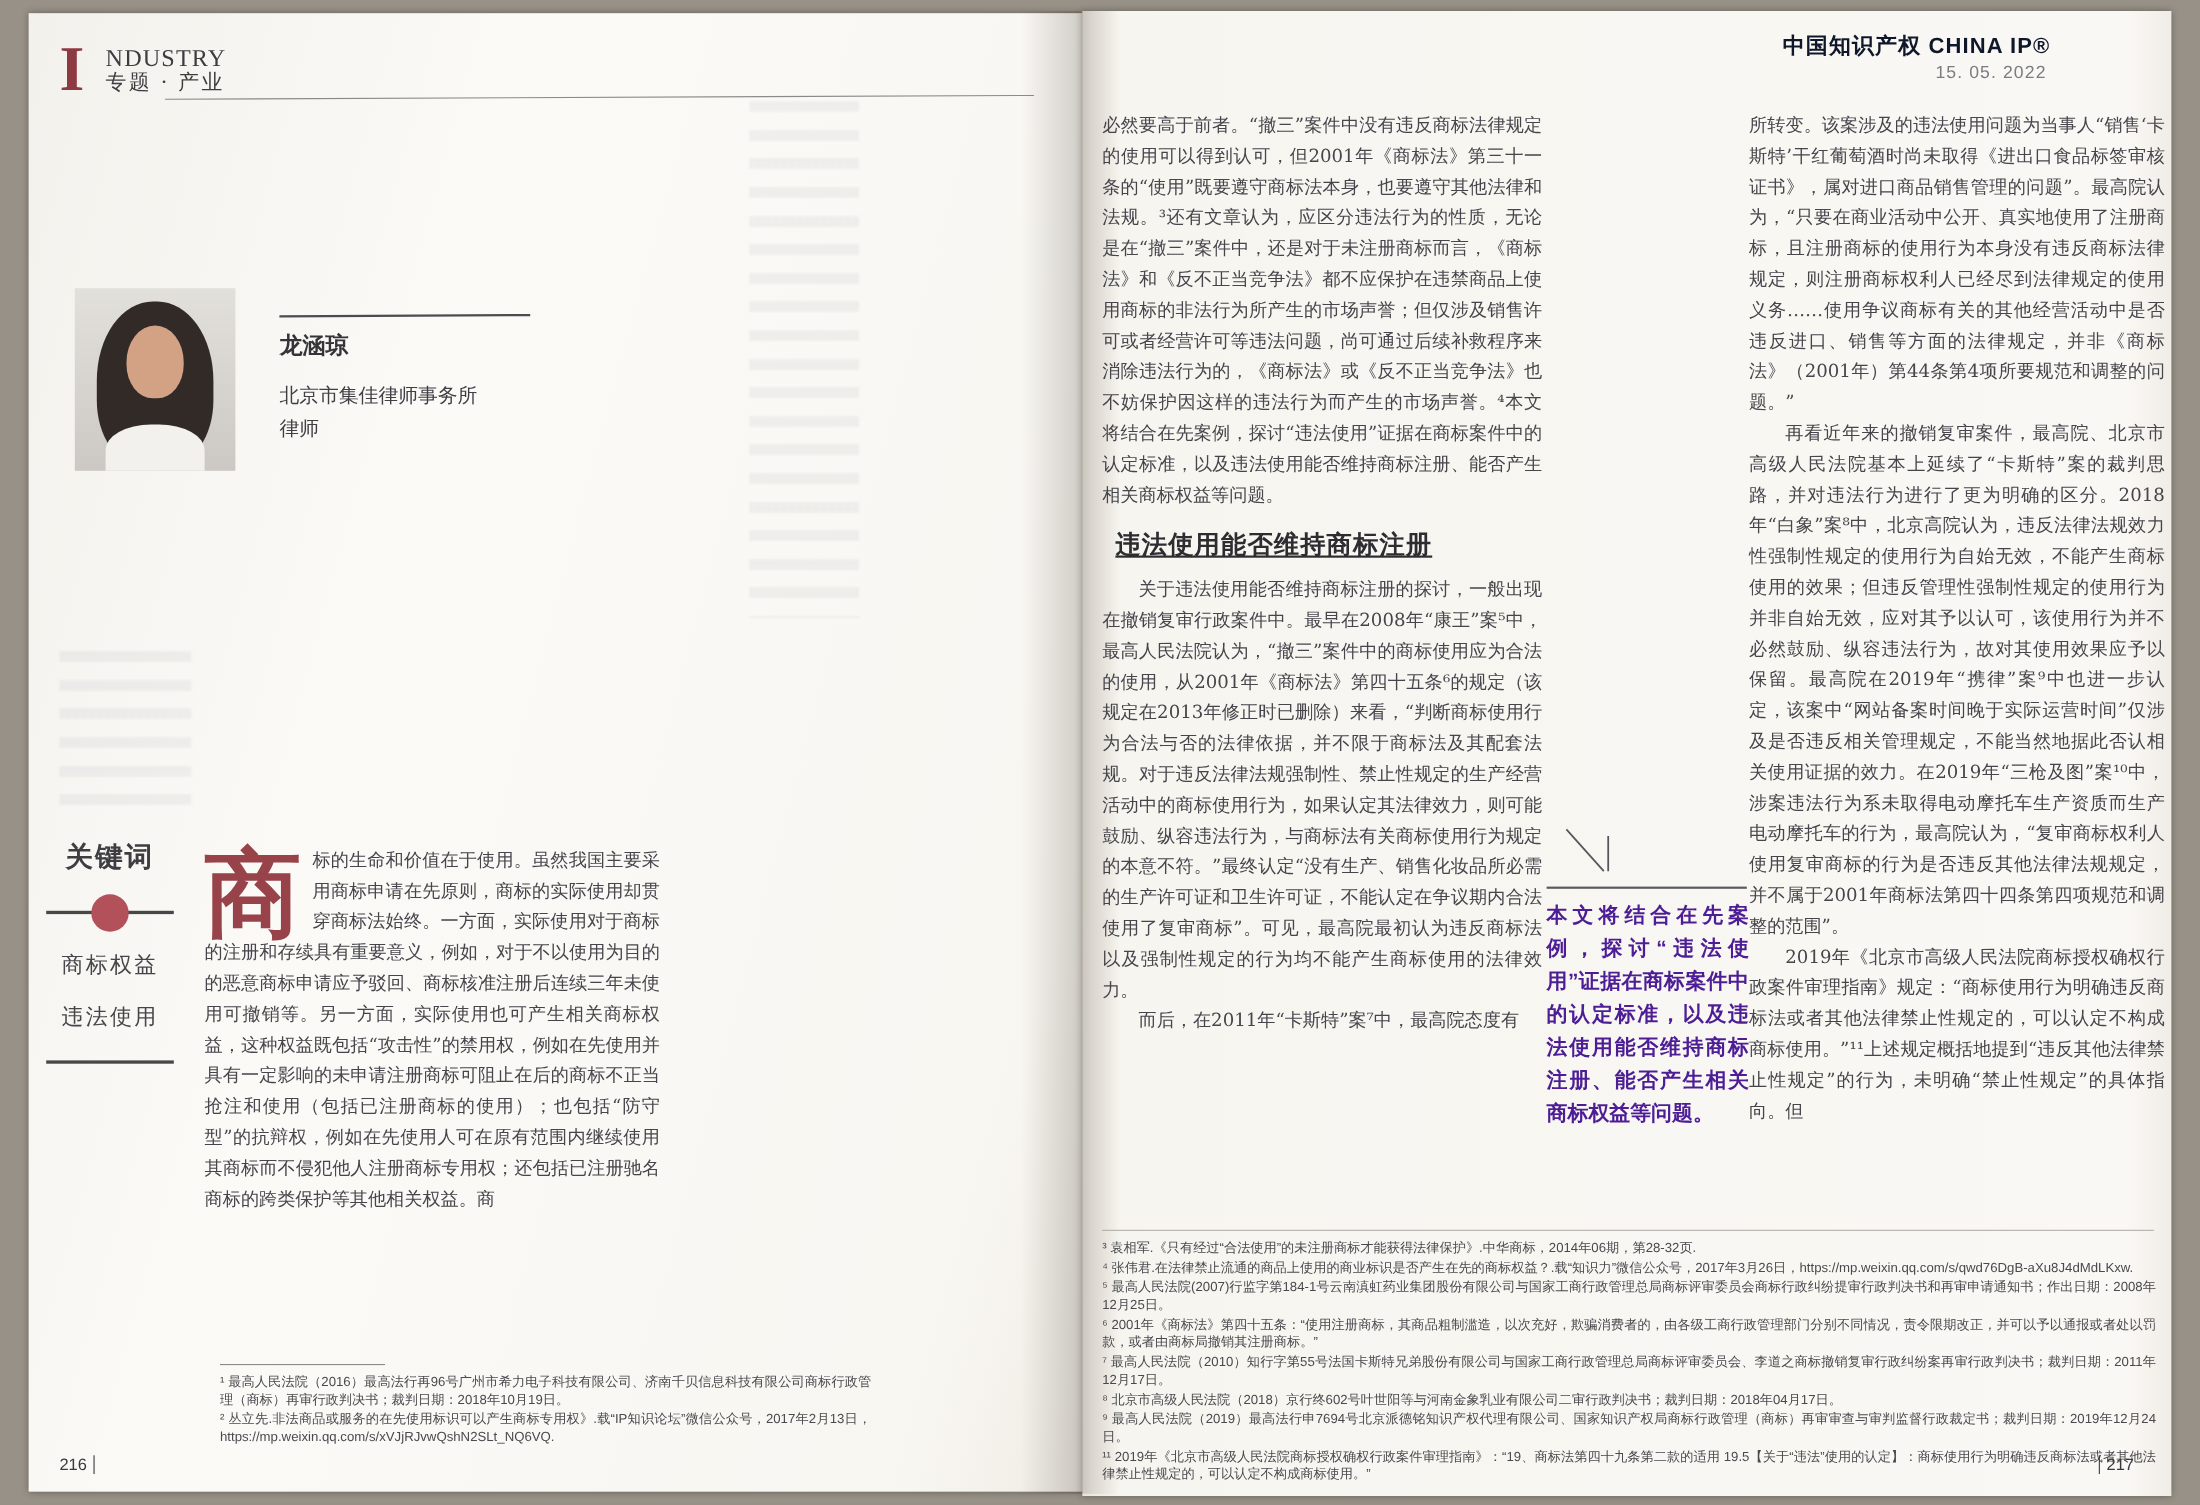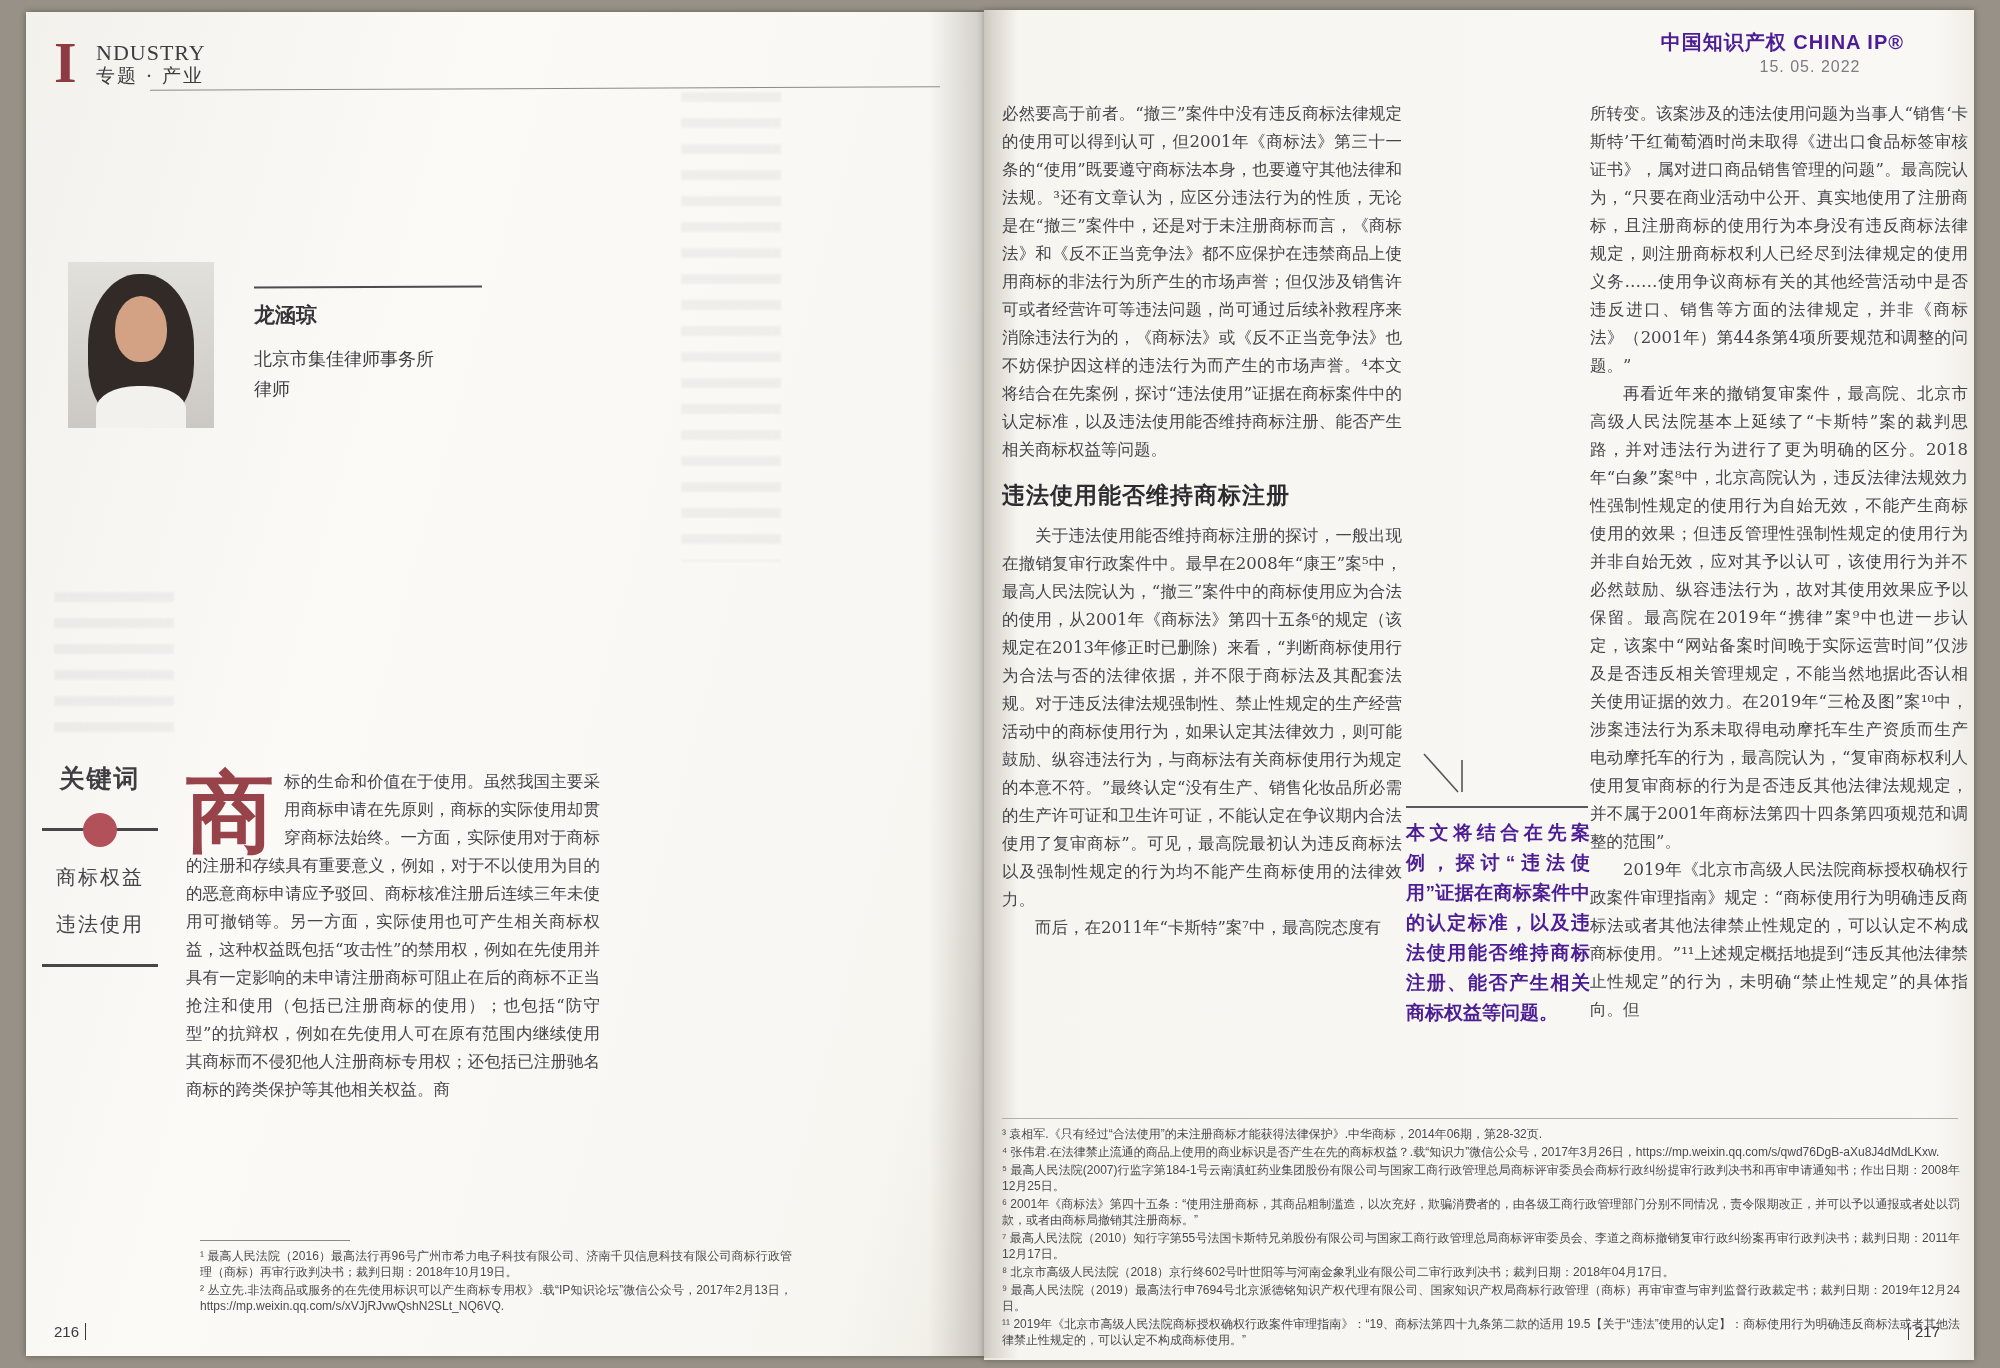--- a/index.html
+++ b/index.html
@@ -48,39 +48,39 @@
 
   
   .body-text{font:16.5px/28px "DejaVu Serif","Liberation Serif",serif;color:#45454b;text-align:justify;}
   .body-text p{margin:0;}
   .indent{text-indent:2em;}
   .dropcap{float:left;font:600 88px/76px "DejaVu Serif","Liberation Serif",serif;color:#98424a;margin:6px 10px 0 0;}
   .col-l1{left:186px;top:768px;width:414px;}
   .col-l2{left:628px;top:768px;width:348px;}
   .col-r1{left:1002px;top:100px;width:400px;}
   .col-r2{left:1590px;top:100px;width:378px;}
-  .section-heading{font:bold 23px/30px "Liberation Sans","DejaVu Sans",sans-serif;color:#2c2c31;margin:16px 0 12px 0;letter-spacing:1px;}
+  .section-heading{font:bold 23px/30px "Liberation Sans","DejaVu Sans",sans-serif;color:#2c2c31;margin:16px 0 12px 12px;letter-spacing:1px;text-decoration:underline;}
 
   
   .pq-arrow{left:1422px;top:752px;}
   .pq-rule{left:1406px;top:806px;width:182px;height:2px;background:#5a5a5e;}
   .pull-quote{left:1406px;top:818px;width:184px;
     font:bold 19px/30px "Liberation Sans","DejaVu Sans",sans-serif;color:#4c1d95;text-align:justify;}
 
   
   .fn-rule-left{left:200px;top:1240px;width:150px;height:1px;background:#8a8a88;}
   .footnotes-left{left:200px;top:1248px;width:592px;}
   .fn-rule-right{left:1002px;top:1118px;width:956px;height:1px;background:#b3b0aa;}
   .footnotes-right{left:1002px;top:1126px;width:958px;}
   .footnotes{font:12px/16px "Liberation Sans","DejaVu Sans",sans-serif;color:#4a4a4e;text-align:justify;}
   .footnotes .fn{margin-bottom:2px;}
 
   
-  .masthead{left:1604px;top:30px;width:300px;text-align:right;
-    font:bold 20px/24px "Liberation Sans","DejaVu Sans",sans-serif;color:#4c1d95;letter-spacing:1px;}
+  .masthead{left:1564px;top:30px;width:300px;text-align:right;
+    font:bold 20px/24px "Liberation Sans","DejaVu Sans",sans-serif;color:#0f172a;letter-spacing:1px;}
   .issue-date{left:1660px;top:56px;width:300px;text-align:center;
     font:16px/22px "Liberation Sans","DejaVu Sans",sans-serif;color:#7c7c81;letter-spacing:1px;}
 
   
   .pageno{font:15px/20px "Liberation Sans","DejaVu Sans",sans-serif;color:#3a3a3e;}
   .pageno-left{left:54px;top:1322px;}
   .pageno-left .num{padding-right:6px;border-right:1px solid #3a3a3e;}
   .pageno-right{left:1908px;top:1322px;}
   .pageno-right .num{padding-left:6px;border-left:1px solid #3a3a3e;}
 </style>

